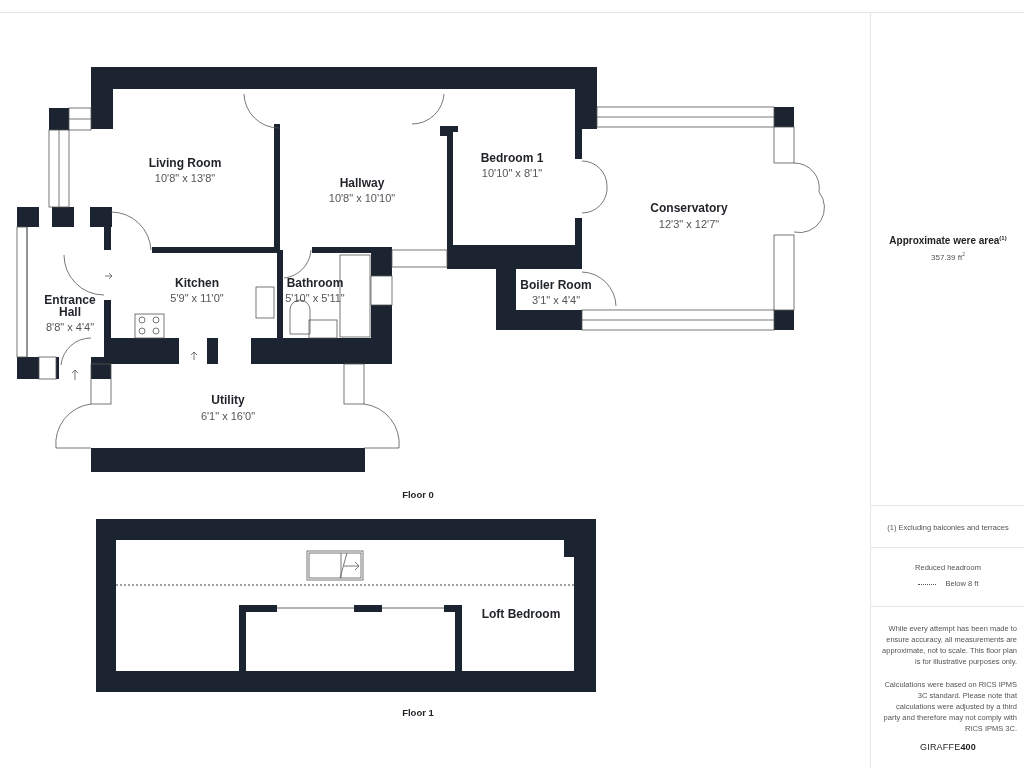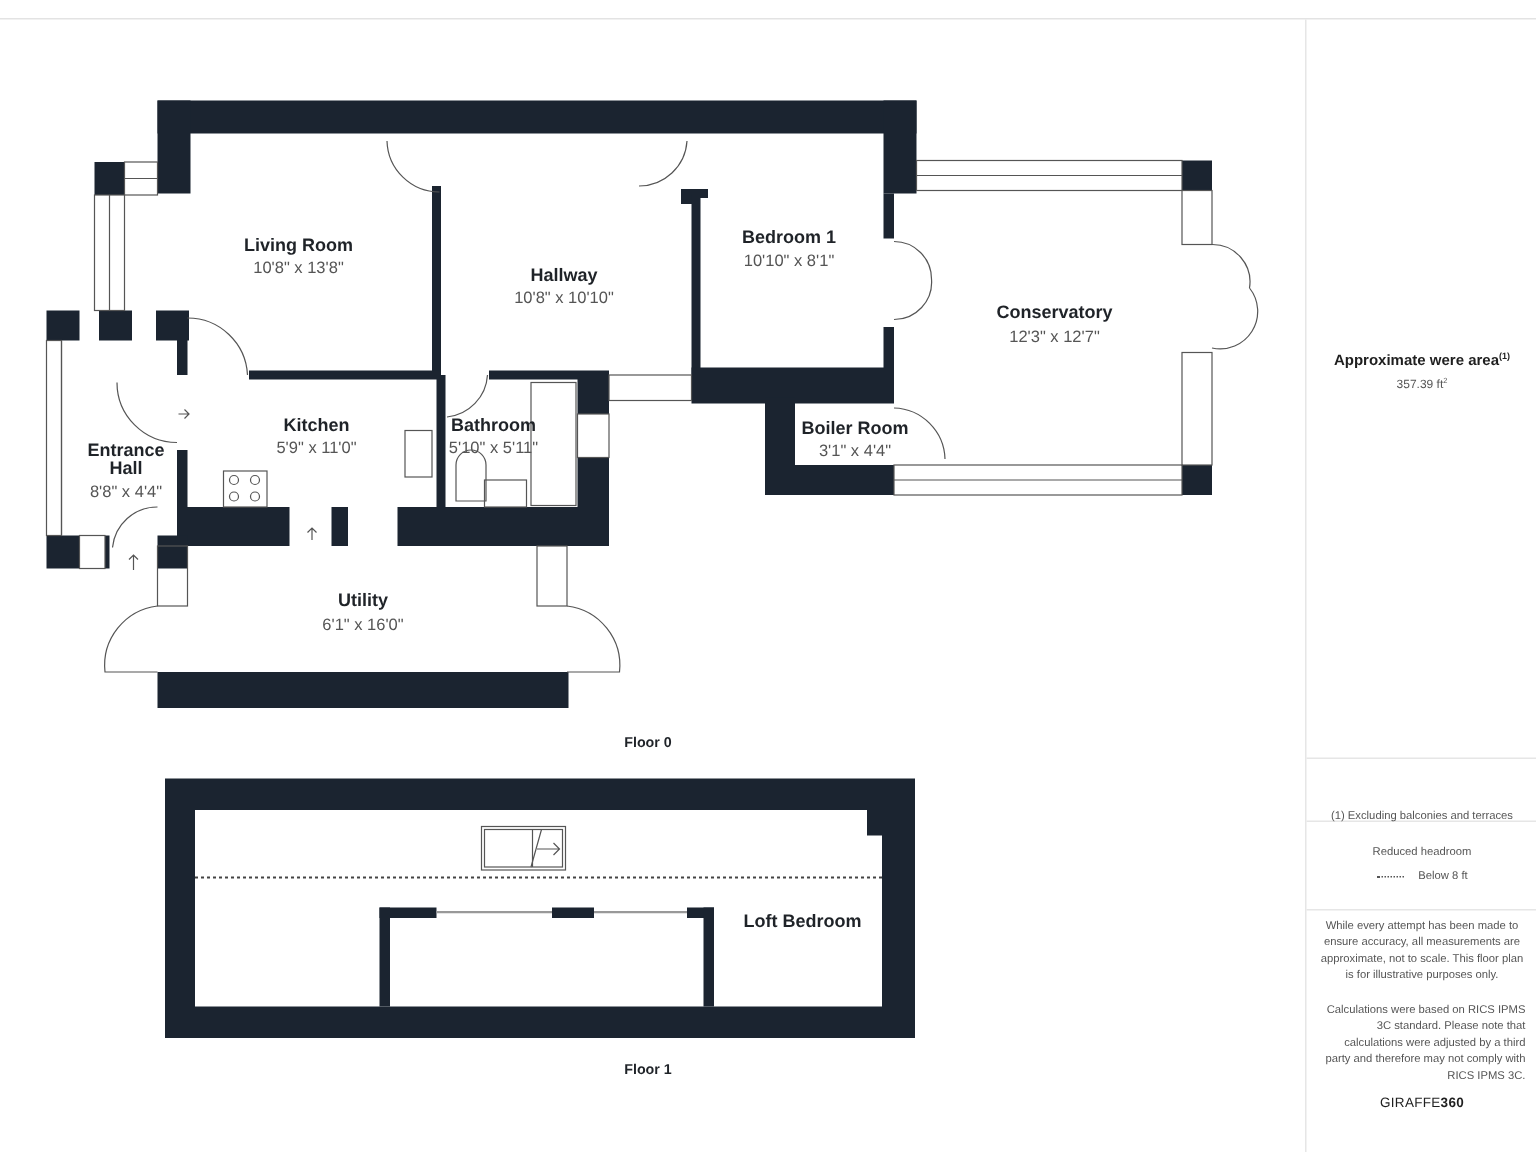--- a/index.html
+++ b/index.html
@@ -1,18 +1,18 @@
 <!DOCTYPE html>
 <html><head>
 <meta charset="utf-8">
 <style>
   html, body { margin: 0; padding: 0; }
   body { width: 1024px; height: 768px; background: #ffffff; position: relative; overflow: hidden; font-family: "Liberation Sans", sans-serif; }
   .topbar { position: absolute; left: 0; top: 0; width: 1024px; height: 12px; border-bottom: 1px solid #e3e3e3; }
-  .plan { position: absolute; left: 18px; top: 13px; width: 870px; height: 755px; }
+  .plan { position: absolute; left: 4px; top: 13px; width: 870px; height: 755px; }
   .side { position: absolute; left: 870px; top: 13px; width: 154px; height: 755px; border-left: 1px solid #e6e6e6; }
   .side-sec { position: absolute; left: 0; width: 154px; border-bottom: 1px solid #e6e6e6; text-align: center; color: #555; }
   .area-title { font-size: 10px; font-weight: bold; color: #1f1f1f; margin-top: 0; }
   .area-title sup { font-size: 6px; }
   .area-val { font-size: 8px; color: #555; margin-top: 5px; }
   .area-val sup { font-size: 5px; }
   .note { font-size: 7.5px; color: #555; line-height: 11px; }
   .legend-row { font-size: 7.5px; color: #555; margin-top: 6px; }
   .dots { display: inline-block; width: 18px; border-top: 1px dotted #555; vertical-align: middle; margin-right: 10px; }
   .brand { font-size: 9px; color: #1f1f1f; margin-top: 8px; letter-spacing: 0.2px; }
@@ -176,24 +176,24 @@
 </div>
 
 <div class="side">
   <div class="side-sec" style="top:0;height:492px;">
     <div style="position:absolute;top:222px;width:154px;">
       <div class="area-title"><span>Approximate were area</span><sup>(1)</sup></div>
       <div class="area-val"><span>357.39 ft</span><sup>2</sup></div>
     </div>
   </div>
   <div class="side-sec" style="top:493px;height:41px;">
-    <div class="note" style="margin-top:32px;">(1) Excluding balconies and terraces</div>
+    <div class="note" style="margin-top:16px;">(1) Excluding balconies and terraces</div>
   </div>
   <div class="side-sec" style="top:535px;height:58px;">
     <div class="note" style="margin-top:14px;">Reduced headroom</div>
     <div class="legend-row"><span class="dots"></span><span>Below 8 ft</span></div>
   </div>
   <div class="side-sec" style="top:594px;height:161px;border-bottom:none;">
-    <div class="note" style="margin:4px 8px 0 8px;">While every attempt has been made to ensure accuracy, all measurements are approximate, not to scale. This floor plan is for illustrative purposes only.</div>
+    <div class="note" style="margin:16px 8px 0 8px;text-align:right;">While every attempt has been made to ensure accuracy, all measurements are approximate, not to scale. This floor plan is for illustrative purposes only.</div>
     <div class="note" style="margin:12px 8px 0 8px;text-align:right;">Calculations were based on RICS IPMS 3C standard. Please note that calculations were adjusted by a third party and therefore may not comply with RICS IPMS 3C.</div>
-    <div class="brand"><span>GIRAFFE</span><b>360</b></div>
+    <div class="brand"><span>GIRAFFE</span><b>400</b></div>
   </div>
 </div>
 
 </body></html>

